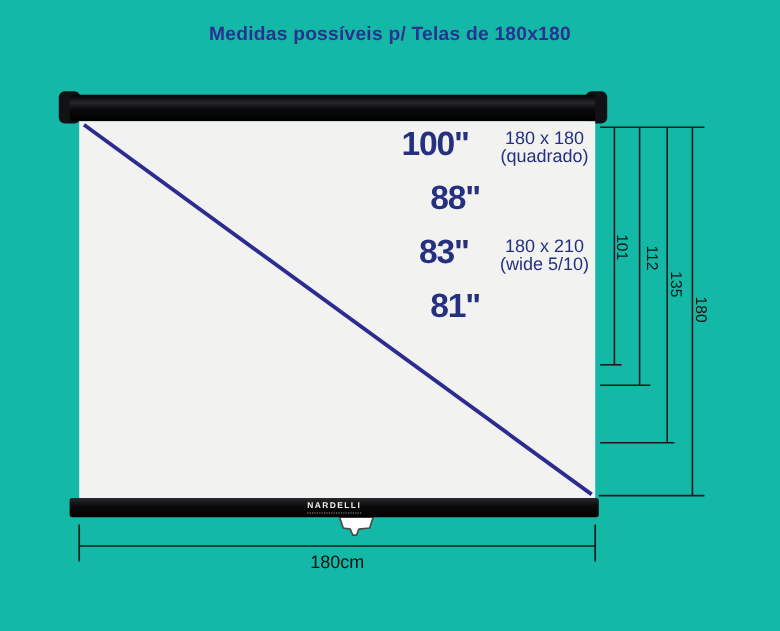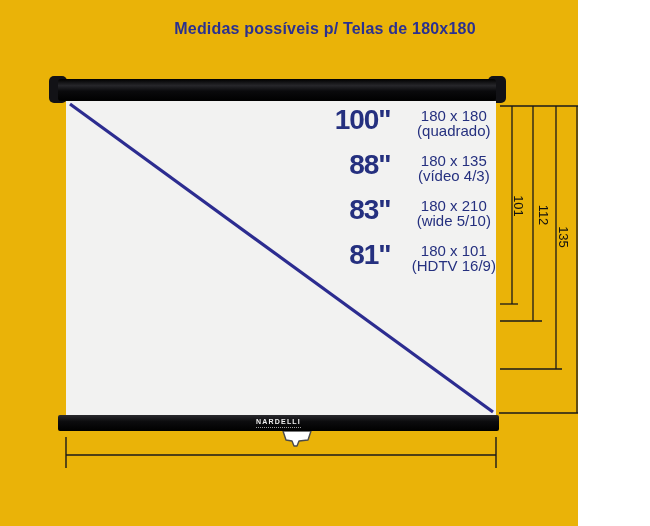--- a/index.html
+++ b/index.html
@@ -1,17 +1,17 @@
 <!DOCTYPE html>
 <html><head>
 <meta charset="utf-8">
 <style>
   html,body{margin:0;padding:0;background:#fff;}
   #canvas{
-    position:relative;width:578px;height:526px;background:#eab308;overflow:hidden;
+    position:relative;width:650px;height:526px;background:#14b8a6;overflow:hidden;
     font-family:"Liberation Sans","DejaVu Sans",sans-serif;
   }
   
   .page-title{
     position:absolute;top:20px;left:0;width:650px;text-align:center;
     font-size:16px;font-weight:bold;color:#2b3190;letter-spacing:0.2px;
   }
   
   .roller-cap{position:absolute;width:18px;height:27px;background:#121216;border-radius:5px;top:76px;}
   .roller-cap.left{left:49px;}
@@ -75,38 +75,30 @@
 
   <div class="size-row r0">
     <div class="size-num">100"</div>
     <div class="size-desc">
       <div>180 x 180</div>
       <div>(quadrado)</div>
     </div>
   </div>
   <div class="size-row r1">
     <div class="size-num">88"</div>
-    <div class="size-desc">
-      <div>180 x 135</div>
-      <div>(vídeo 4/3)</div>
-    </div>
   </div>
   <div class="size-row r2">
     <div class="size-num">83"</div>
     <div class="size-desc">
       <div>180 x 210</div>
       <div>(wide 5/10)</div>
     </div>
   </div>
   <div class="size-row r3">
     <div class="size-num">81"</div>
-    <div class="size-desc">
-      <div>180 x 101</div>
-      <div>(HDTV 16/9)</div>
-    </div>
   </div>
 
   <svg class="overlay" viewBox="0 0 650 526" xmlns="http://www.w3.org/2000/svg">
 
     <line x1="70" y1="104" x2="493" y2="412" stroke="#2c2c90" stroke-width="3.2"></line>
 
     <g stroke="#1a1a1a" stroke-width="1.3">
       <line x1="500" y1="106" x2="587" y2="106"></line>
       <line x1="512" y1="106" x2="512" y2="304"></line>
       <line x1="500" y1="304" x2="518" y2="304"></line>
@@ -129,14 +121,15 @@
 
   <div class="vdim-label d0">101</div>
   <div class="vdim-label d1">112</div>
   <div class="vdim-label d2">135</div>
   <div class="vdim-label d3">180</div>
 
   <div class="bottom-bar">
     <span class="brand-logo">NARDELLI</span>
   </div>
 
+  <div class="hdim-label">180cm</div>
 
 </div>
 
 </body></html>

